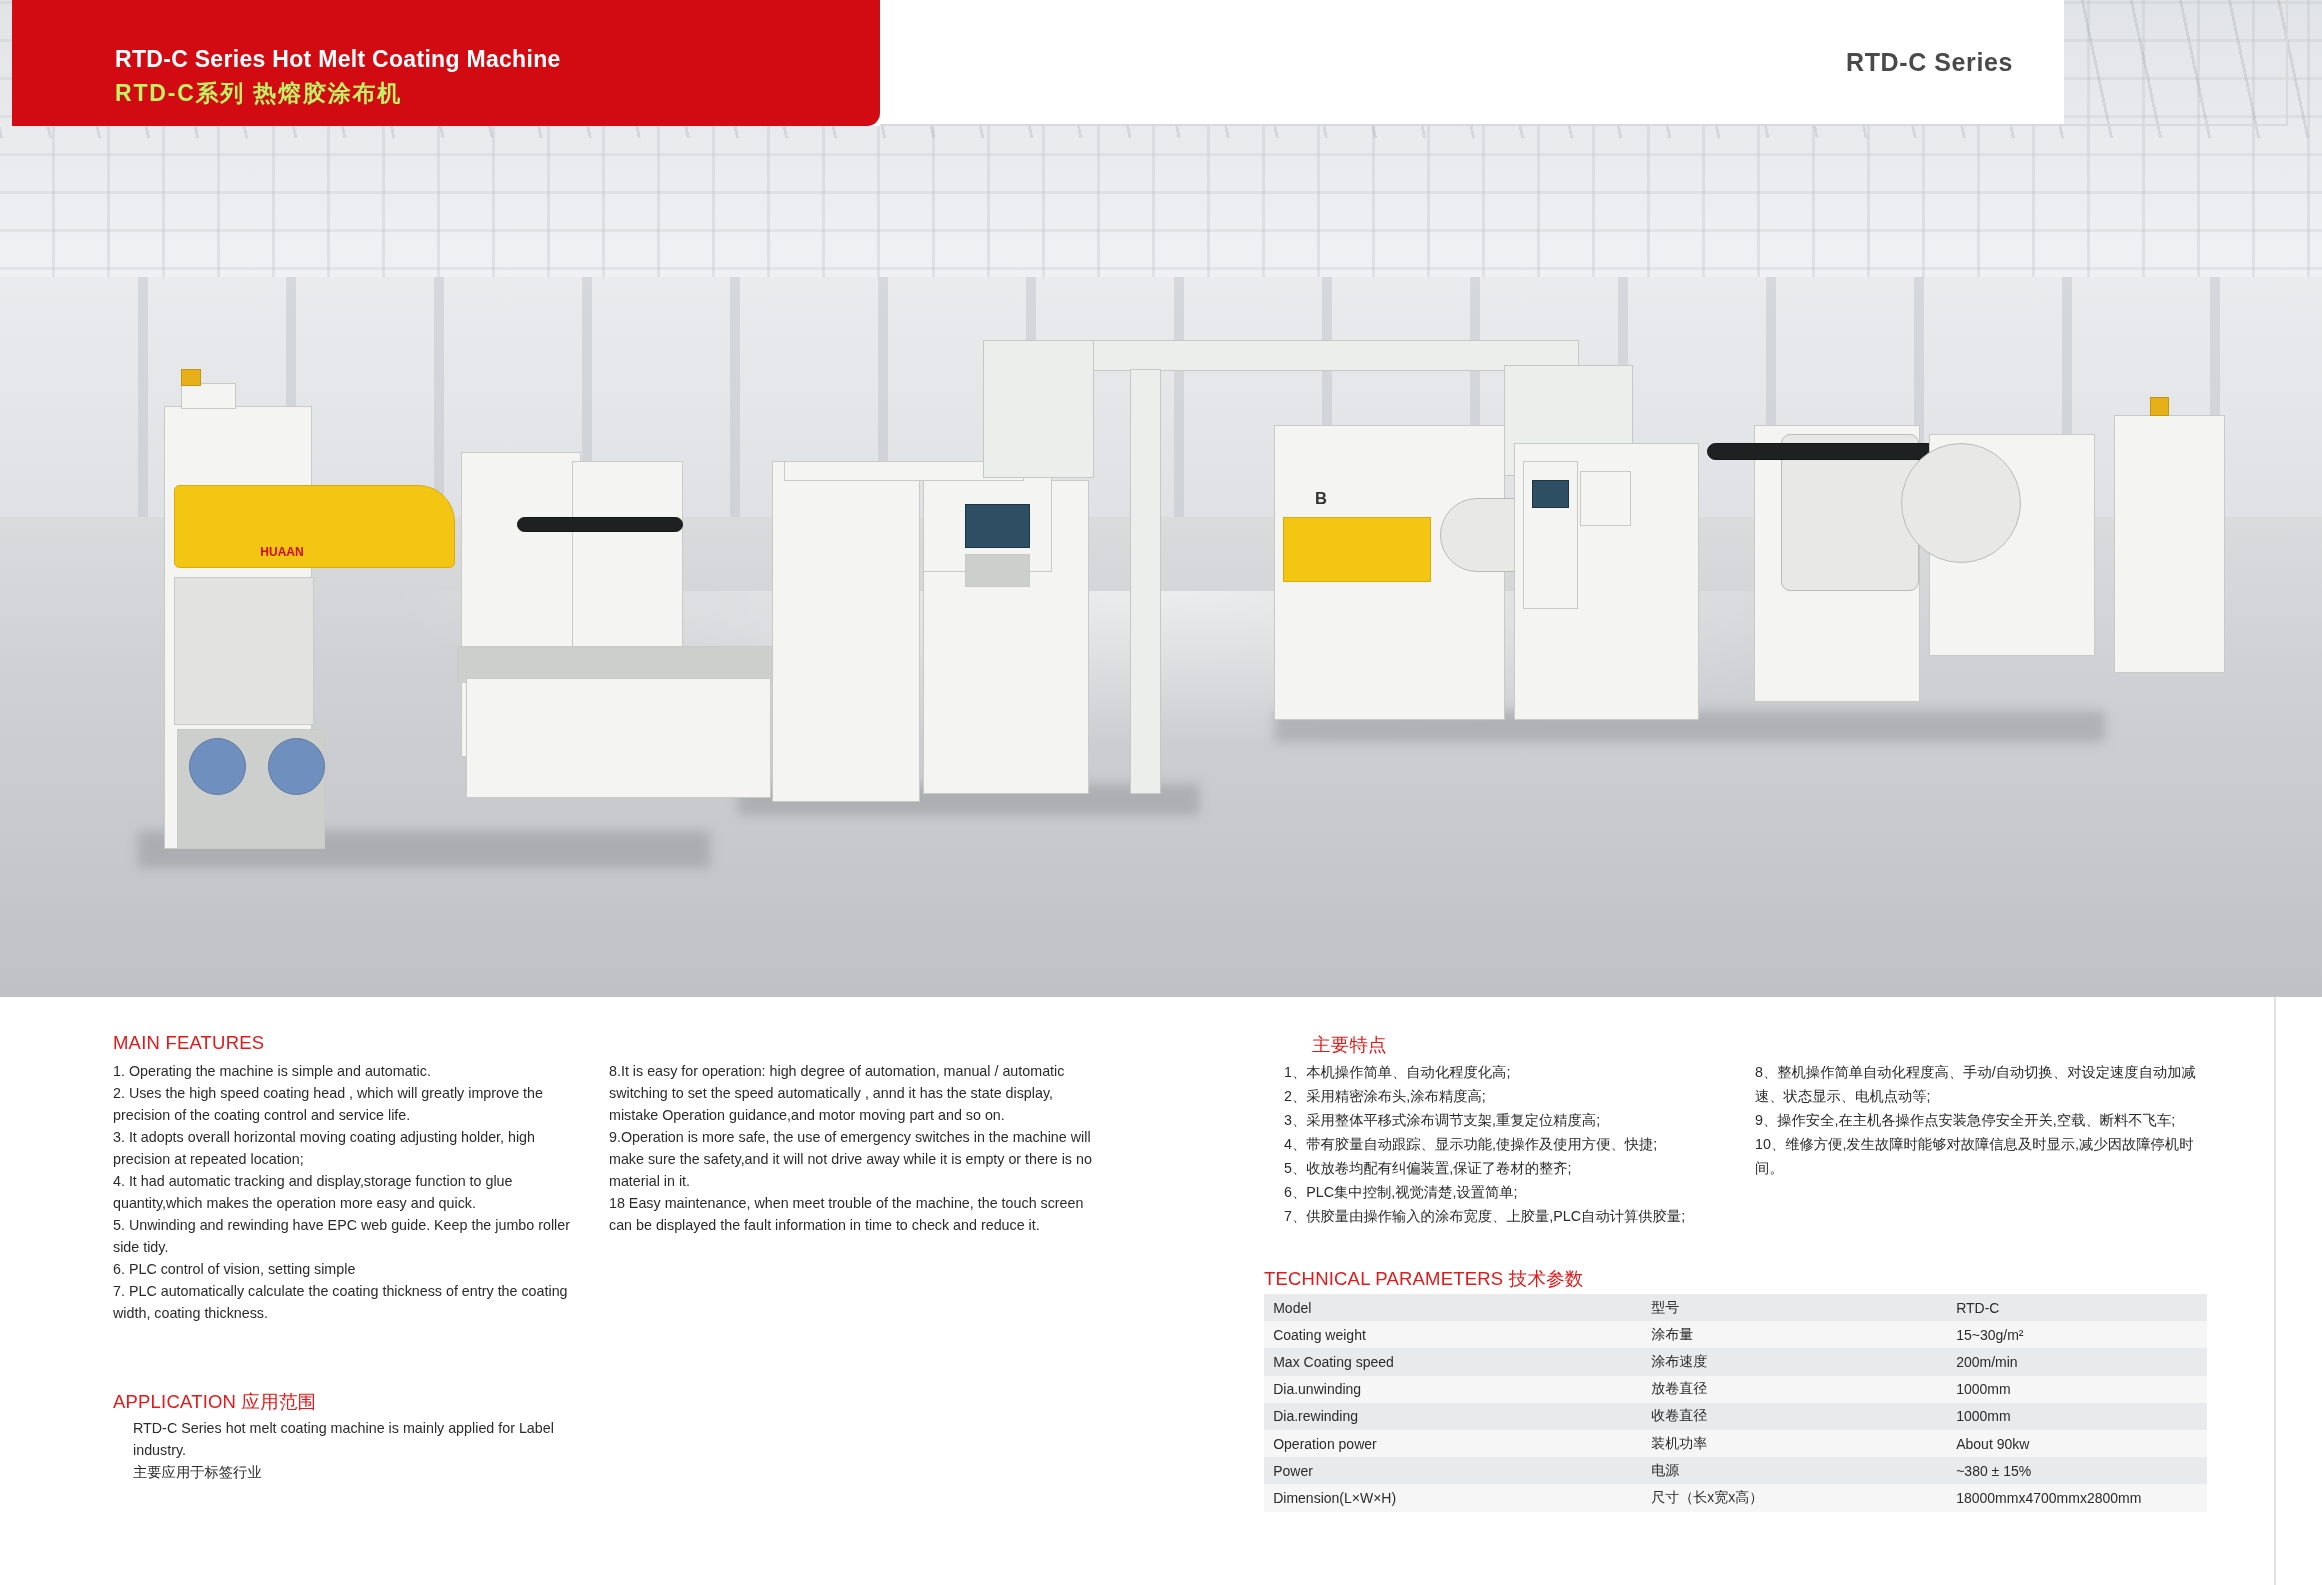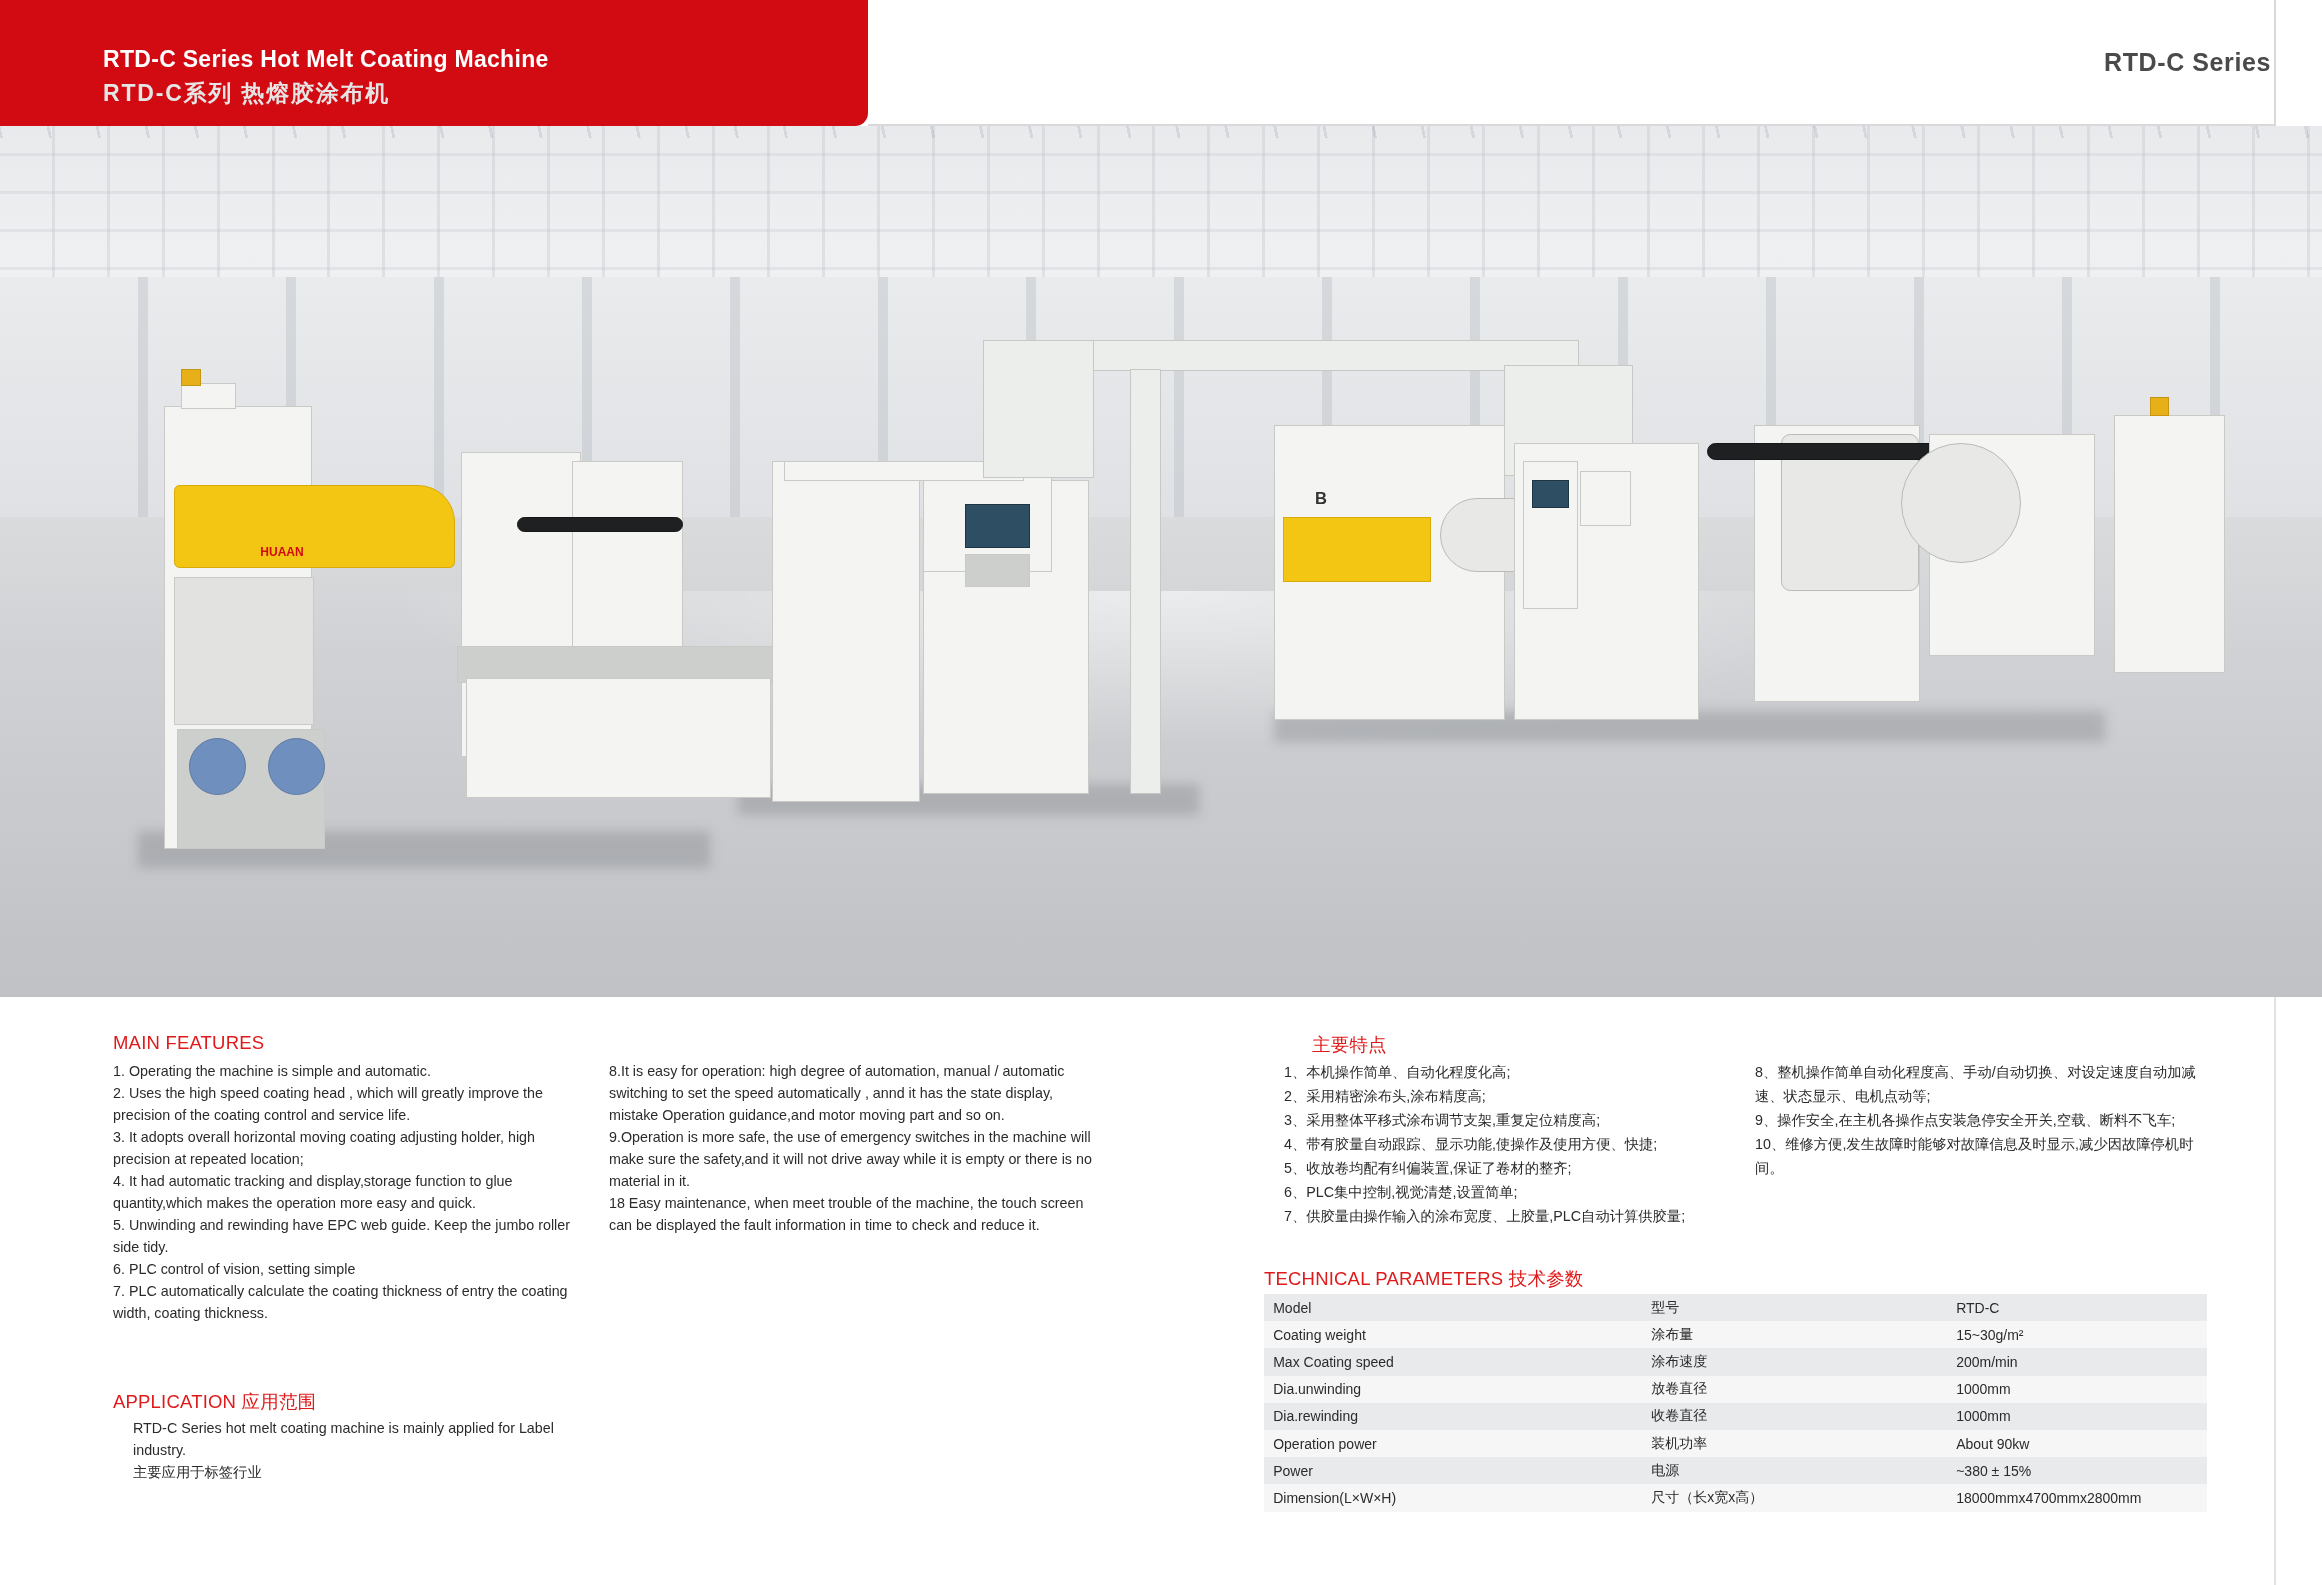--- a/index.html
+++ b/index.html
@@ -9,22 +9,22 @@
     height: 1586px;
     background: #ffffff;
     font-family: "Liberation Sans", sans-serif;
     overflow: hidden;
     position: relative;
   }
 
   
   .header-band {
     position: absolute;
-    top: 0; left: 0;
-    width: 2322px; height: 126px;
+    top: 0; left: 12px;
+    width: 2052px; height: 126px;
     background: #ffffff;
   }
   .header-red {
     position: absolute;
     top: 0; left: 0;
     width: 868px; height: 126px;
     background: #d20a11;
     border-bottom-right-radius: 13px;
     overflow: hidden;
   }
@@ -33,21 +33,21 @@
     left: 103px; top: 46px;
     color: #ffffff;
     font-size: 23px;
     font-weight: bold;
     letter-spacing: 0.3px;
     white-space: nowrap;
   }
   .header-red .title-cn {
     position: absolute;
     left: 103px; top: 78px;
-    color: #e5e5e5;
+    color: #bef264;
     font-size: 23px;
     font-weight: bold;
     letter-spacing: 1.8px;
     white-space: nowrap;
   }
   .header-right {
     position: absolute;
     right: 51px; top: 48px;
     color: #4a4a4a;
     font-size: 25px;

